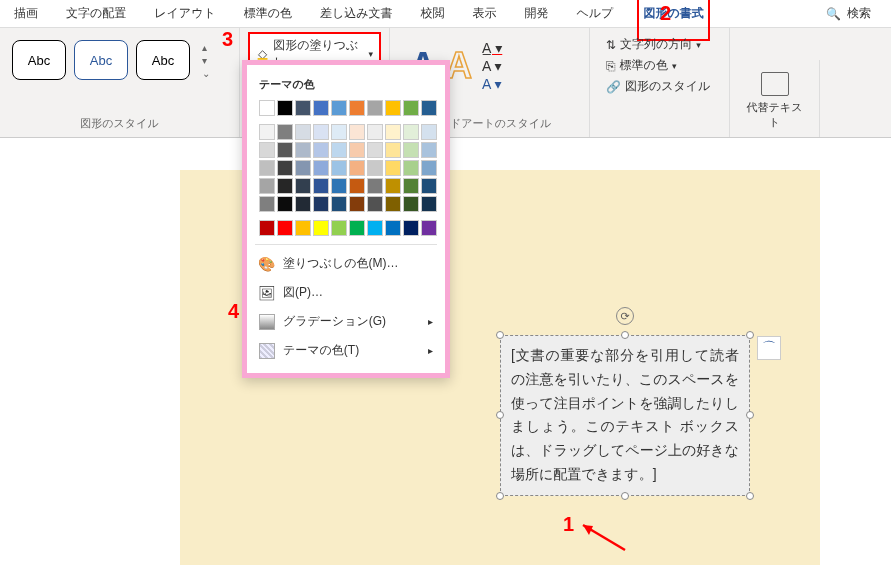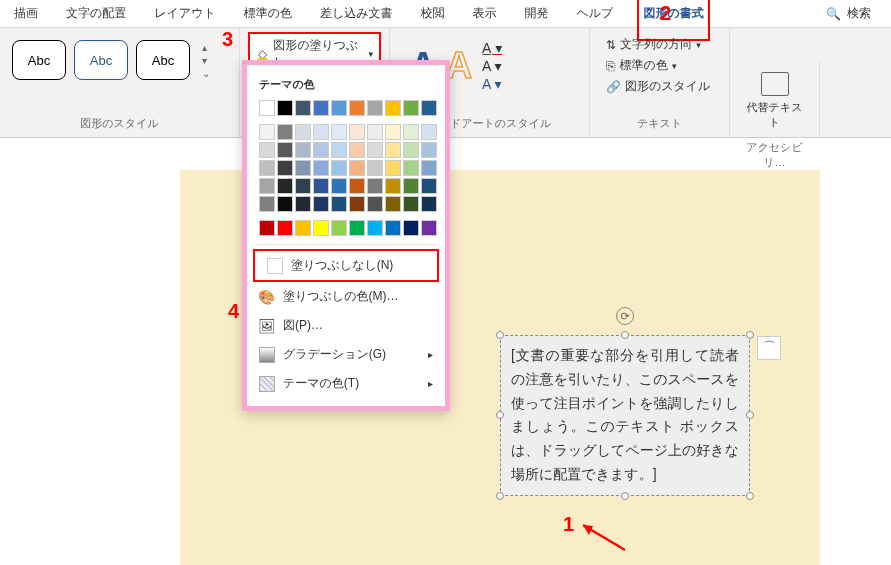--- a/index.html
+++ b/index.html
@@ -138,29 +138,27 @@
       <div class="text-row">
         <span>⎘</span>
         <span>標準の色</span>
         <span style="font-size:9px;">▾</span>
       </div>
       <div class="text-row">
         <span>🔗</span>
         <span>図形のスタイル</span>
       </div>
     </div>
-    <div class="ribbon-group-label">テキスト</div>
   </div>
 
   <div class="ribbon-group" style="width:90px;margin-top:32px;">
     <div class="alt-group">
       <div class="alt-icon"></div>
       <span style="text-align:center;font-size:11px;">代替テキスト</span>
     </div>
-    <div class="ribbon-group-label">アクセシビリ…</div>
   </div>
 </div>
 
 <div class="dropdown-panel">
   <div class="dropdown-section-label">テーマの色</div>
   <div class="color-grid" id="theme-row">
       <div class="color-swatch" style="background: rgb(255, 255, 255);"></div>
       <div class="color-swatch" style="background: rgb(0, 0, 0);"></div>
       <div class="color-swatch" style="background: rgb(68, 84, 106);"></div>
       <div class="color-swatch" style="background: rgb(68, 114, 196);"></div>
@@ -229,24 +227,20 @@
       <div class="color-swatch" style="background: rgb(255, 192, 0);"></div>
       <div class="color-swatch" style="background: rgb(255, 255, 0);"></div>
       <div class="color-swatch" style="background: rgb(146, 208, 80);"></div>
       <div class="color-swatch" style="background: rgb(0, 176, 80);"></div>
       <div class="color-swatch" style="background: rgb(0, 176, 240);"></div>
       <div class="color-swatch" style="background: rgb(0, 112, 192);"></div>
       <div class="color-swatch" style="background: rgb(0, 32, 96);"></div>
       <div class="color-swatch" style="background: rgb(112, 48, 160);"></div>
     </div>
   <div class="menu-sep"></div>
-  <div class="menu-item highlight">
-    <span class="menu-icon" style="border:1px solid #ccc;"></span>
-    <span>塗りつぶしなし(N)</span>
-  </div>
   <div class="menu-item">
     <span class="menu-icon">🎨</span>
     <span>塗りつぶしの色(M)…</span>
   </div>
   <div class="menu-item">
     <span class="menu-icon">🖼</span>
     <span>図(P)…</span>
   </div>
   <div class="menu-item">
     <span class="menu-icon" style="background:linear-gradient(#fff,#888);border:1px solid #aaa;"></span>

